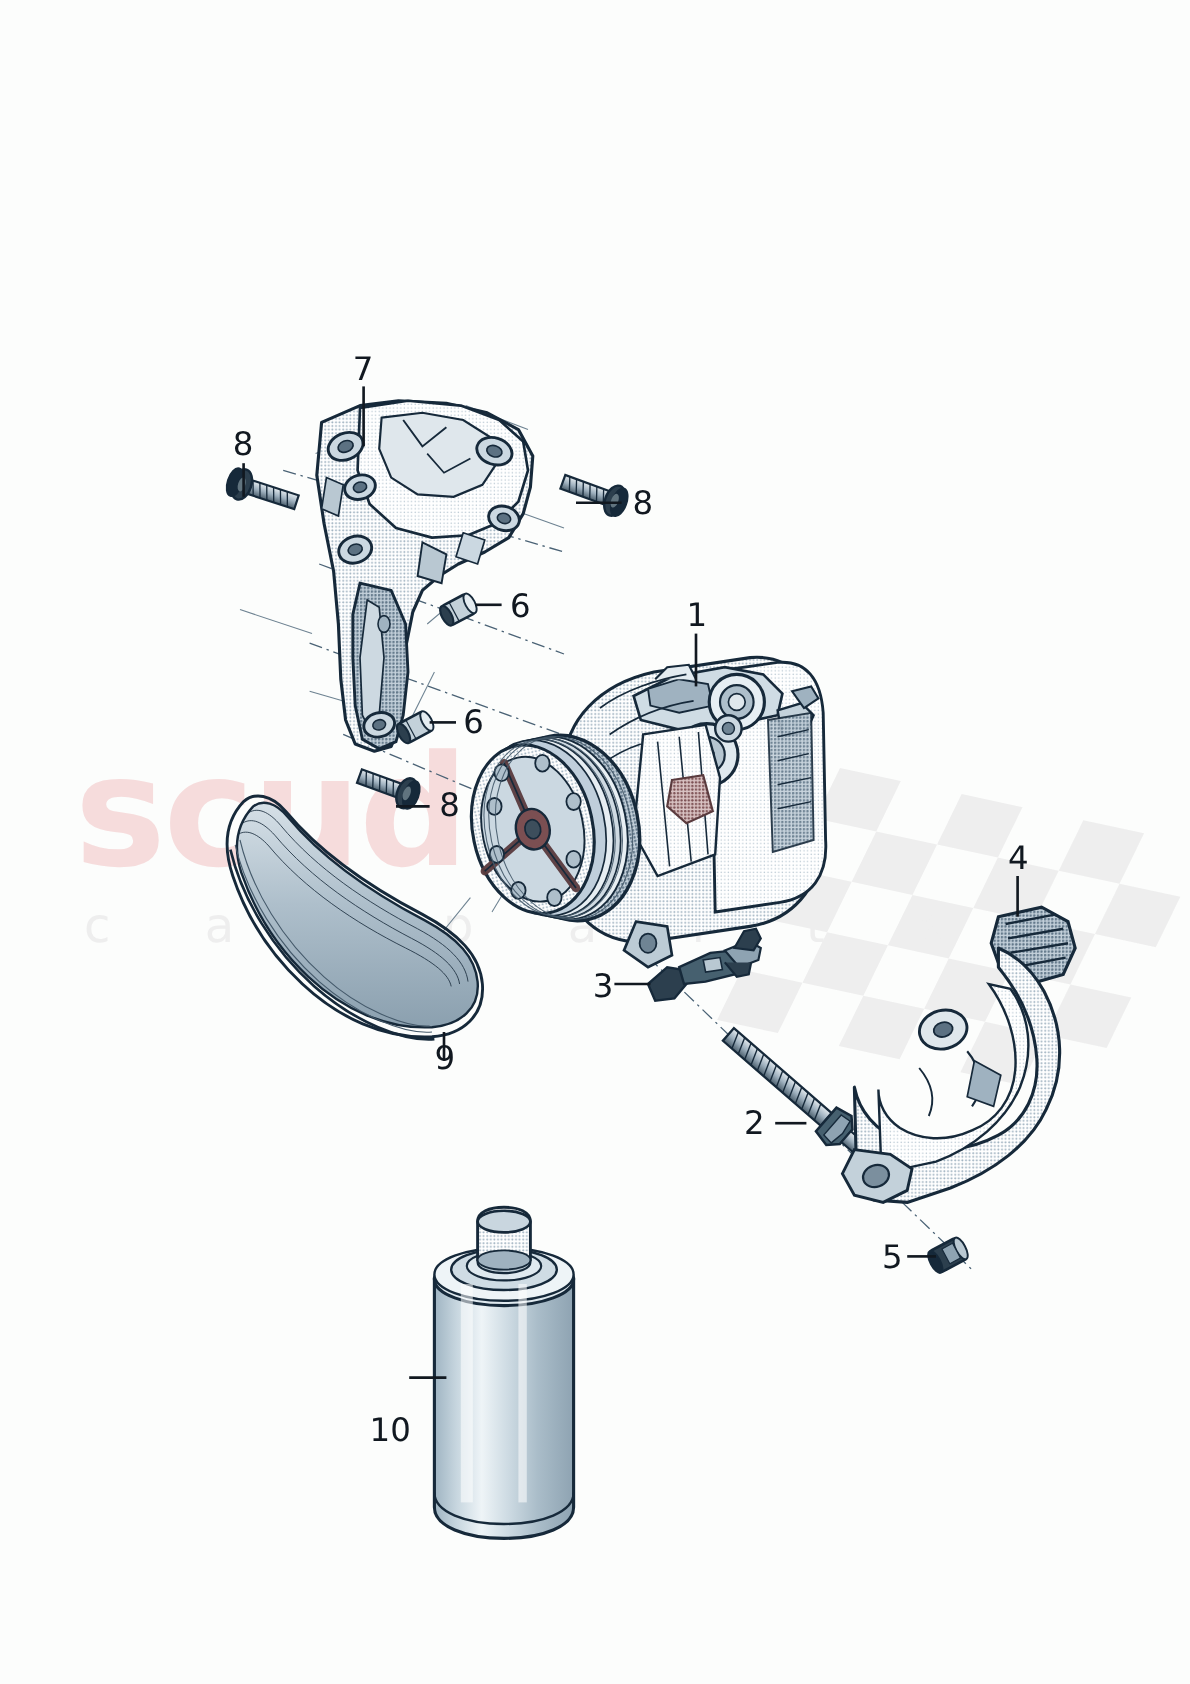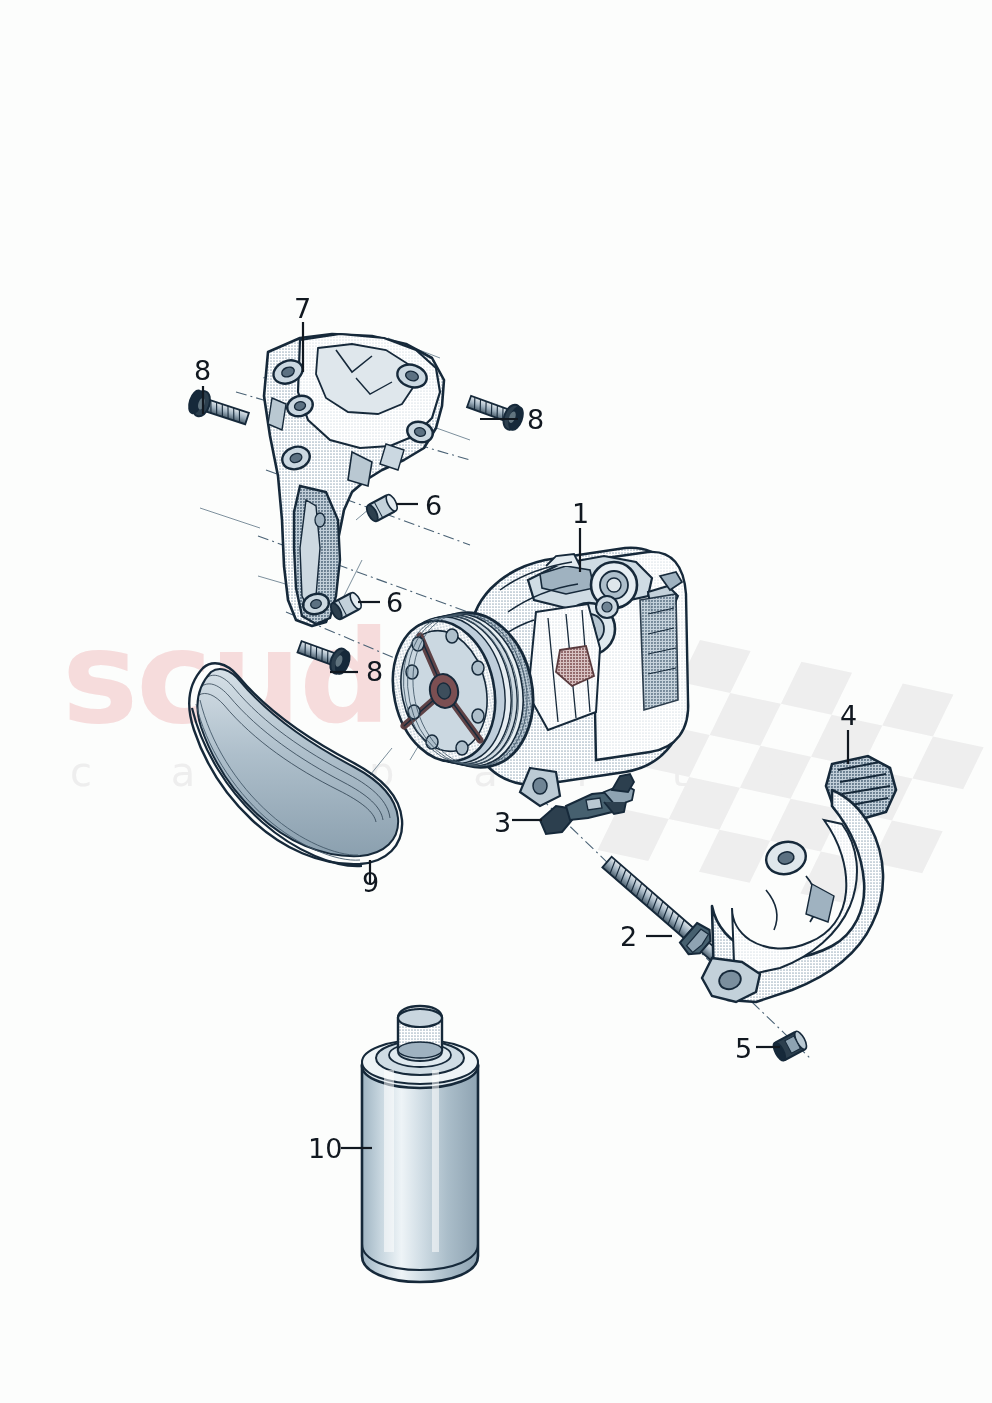--- a/index.html
+++ b/index.html
@@ -486,15 +486,15 @@
   <div class="lbl" style="left:527px;top:406px;">8</div>
   <div class="lbl" style="left:366px;top:658px;">8</div>
   <div class="lbl" style="left:425px;top:492px;">6</div>
   <div class="lbl" style="left:386px;top:589px;">6</div>
   <div class="lbl" style="left:572px;top:500px;">1</div>
   <div class="lbl" style="left:362px;top:869px;">9</div>
   <div class="lbl" style="left:494px;top:809px;">3</div>
   <div class="lbl" style="left:620px;top:923px;">2</div>
   <div class="lbl" style="left:840px;top:702px;">4</div>
   <div class="lbl" style="left:735px;top:1035px;">5</div>
-  <div class="lbl" style="left:308px;top:1135px;">10</div>
+  <div class="lbl" style="left:308px;top:1179px;">10</div>
 
 </div>
 
 </body></html>

